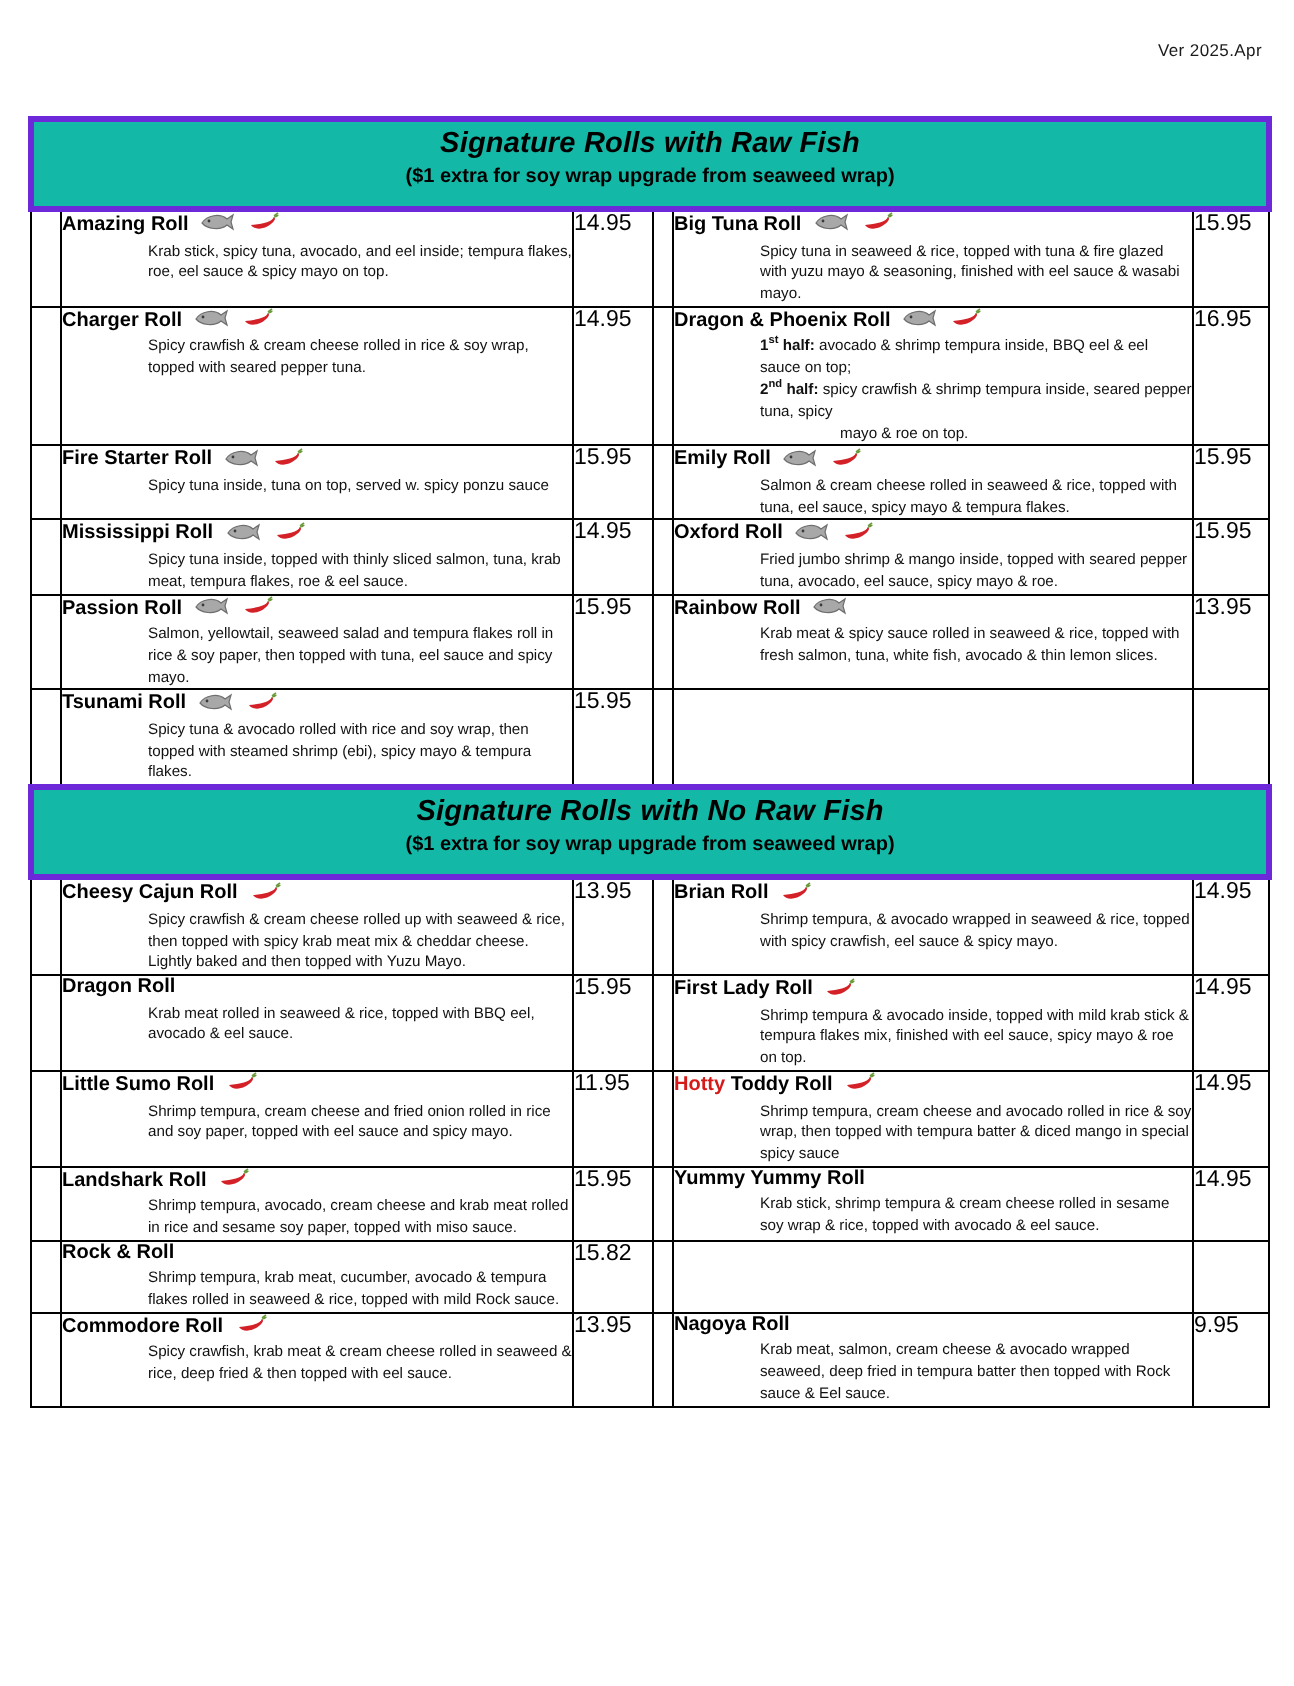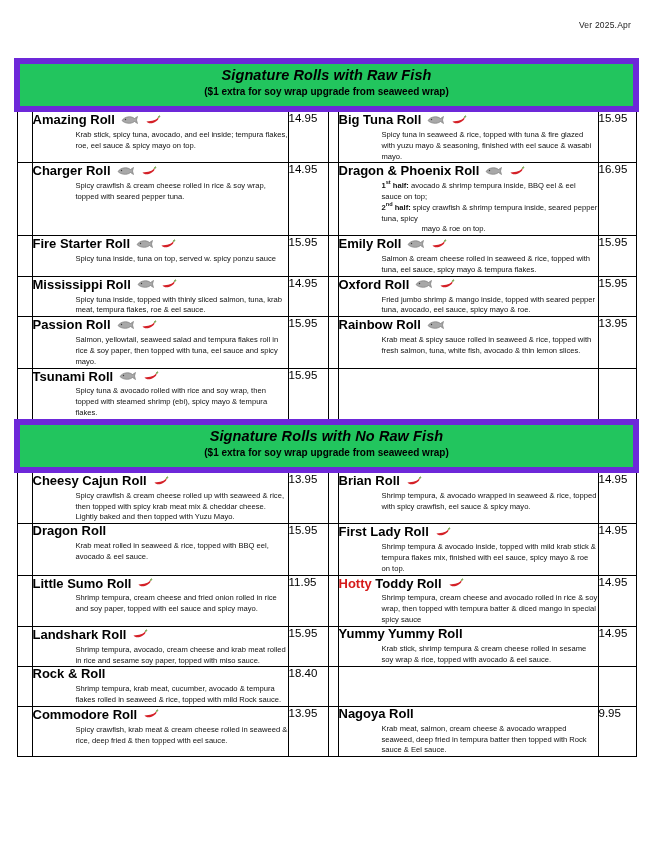--- a/index.html
+++ b/index.html
@@ -41,22 +41,22 @@
   }
   
   col.c-gutter { width: 15px; }
   col.c-name-l { width: 256px; }
   col.c-price-l{ width: 40px; }
   col.c-spacer { width: 10px; }
   col.c-name-r { width: 260px; }
   col.c-price-r{ width: 38px; }
 
   tr.section-row td {
-    background: #22c55e;
-    border: 6px solid #6d28d9;
+    background: #14b8a6;
+    border: 3px solid #6d28d9;
     padding: 2px 4px 8px 4px;
     text-align: center;
   }
   .section-title {
     font-size: 14.5px;
     font-weight: bold;
     font-style: italic;
     color: #000;
     letter-spacing: .1px;
     line-height: 1.25;
@@ -69,21 +69,21 @@
     margin-top: 2px;
     line-height: 1.2;
   }
   td.gutter-cell, td.spacer-cell { background: #fff; }
 
   td.item-cell {
     padding: 4px 6px 5px 7px;
     background: #fff;
   }
   .item-name {
-    font-size: 13px;
+    font-size: 10px;
     font-weight: bold;
     color: #000;
     line-height: 1.15;
     white-space: nowrap;
   }
   .item-name .hot-word { color: #d61a1a; }
   .item-desc {
     font-size: 7.6px;
     color: #111;
     line-height: 1.42;
@@ -371,21 +371,21 @@
               <div class="item-desc">Krab stick, shrimp tempura &amp; cream cheese rolled in sesame soy wrap &amp; rice, topped with avocado &amp; eel sauce.</div>
             </td>
             <td class="price-cell">14.95</td>
           </tr>
           <tr>
             <td class="gutter-cell"></td>
             <td class="item-cell">
               <div class="item-name">Rock &amp; Roll</div>
               <div class="item-desc">Shrimp tempura, krab meat, cucumber, avocado &amp; tempura flakes rolled in seaweed &amp; rice, topped with mild Rock sauce.</div>
             </td>
-            <td class="price-cell">18.40</td>
+            <td class="price-cell">15.82</td>
             <td class="spacer-cell"></td>
             <td class="item-cell empty-cell"></td>
             <td class="price-cell empty-cell"></td>
           </tr>
           <tr>
             <td class="gutter-cell"></td>
             <td class="item-cell">
               <div class="item-name">Commodore Roll<span class="icons"><span class="icon-wrap"><svg width="16" height="10" viewBox="0 0 32 20">
                       <path d="M3 13 C6 18, 16 18, 23 12 C27 9, 28 6, 26 5 C24 10, 14 12, 3 13 Z" fill="#d42027"></path>
                       <path d="M25 6 C27 3, 29 2, 31 3 L29 5 Z" fill="#6a9a3a"></path>

